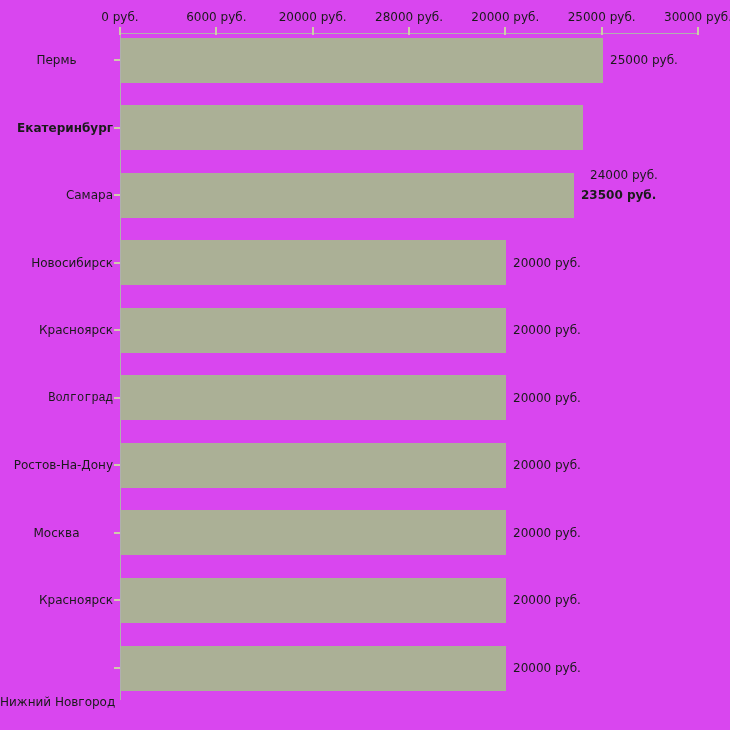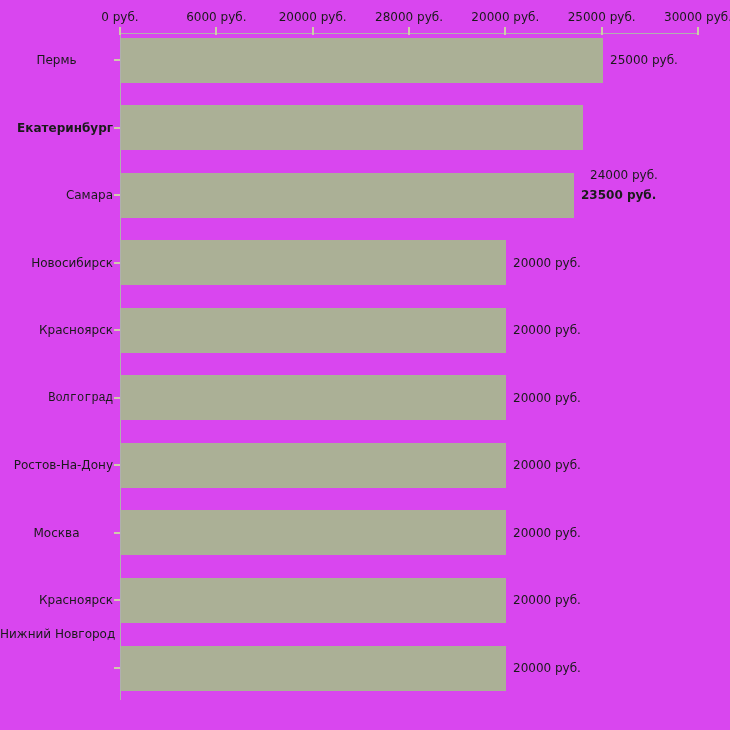--- a/index.html
+++ b/index.html
@@ -148,19 +148,19 @@
   </div>
 
   <div>
     <span class="cat-label" style="left: 0px; width: 113px; top: 592.48px;">Красноярск</span>
     <span class="row-tick" style="left: 114px; top: 599.48px;"></span>
     <div class="bar" style="left: 121px; top: 577.98px; width: 385px; background: rgb(171, 176, 150);"></div>
     <span class="val-label" style="left: 513px; top: 592.48px;">20000 руб.</span>
   </div>
 
   <div>
-    <span class="cat-label" style="left: 0px; width: 113px; top: 626px;">Нижний Новгород</span>
+    <span class="cat-label" style="left: 0px; width: 113px; top: 694px;">Нижний Новгород</span>
     <span class="row-tick" style="left: 114px; top: 667.04px;"></span>
     <div class="bar" style="left: 121px; top: 645.54px; width: 385px; background: rgb(171, 176, 150);"></div>
     <span class="val-label" style="left: 513px; top: 660.04px;">20000 руб.</span>
   </div>
 </div>
 </div>
 
 </body></html>

